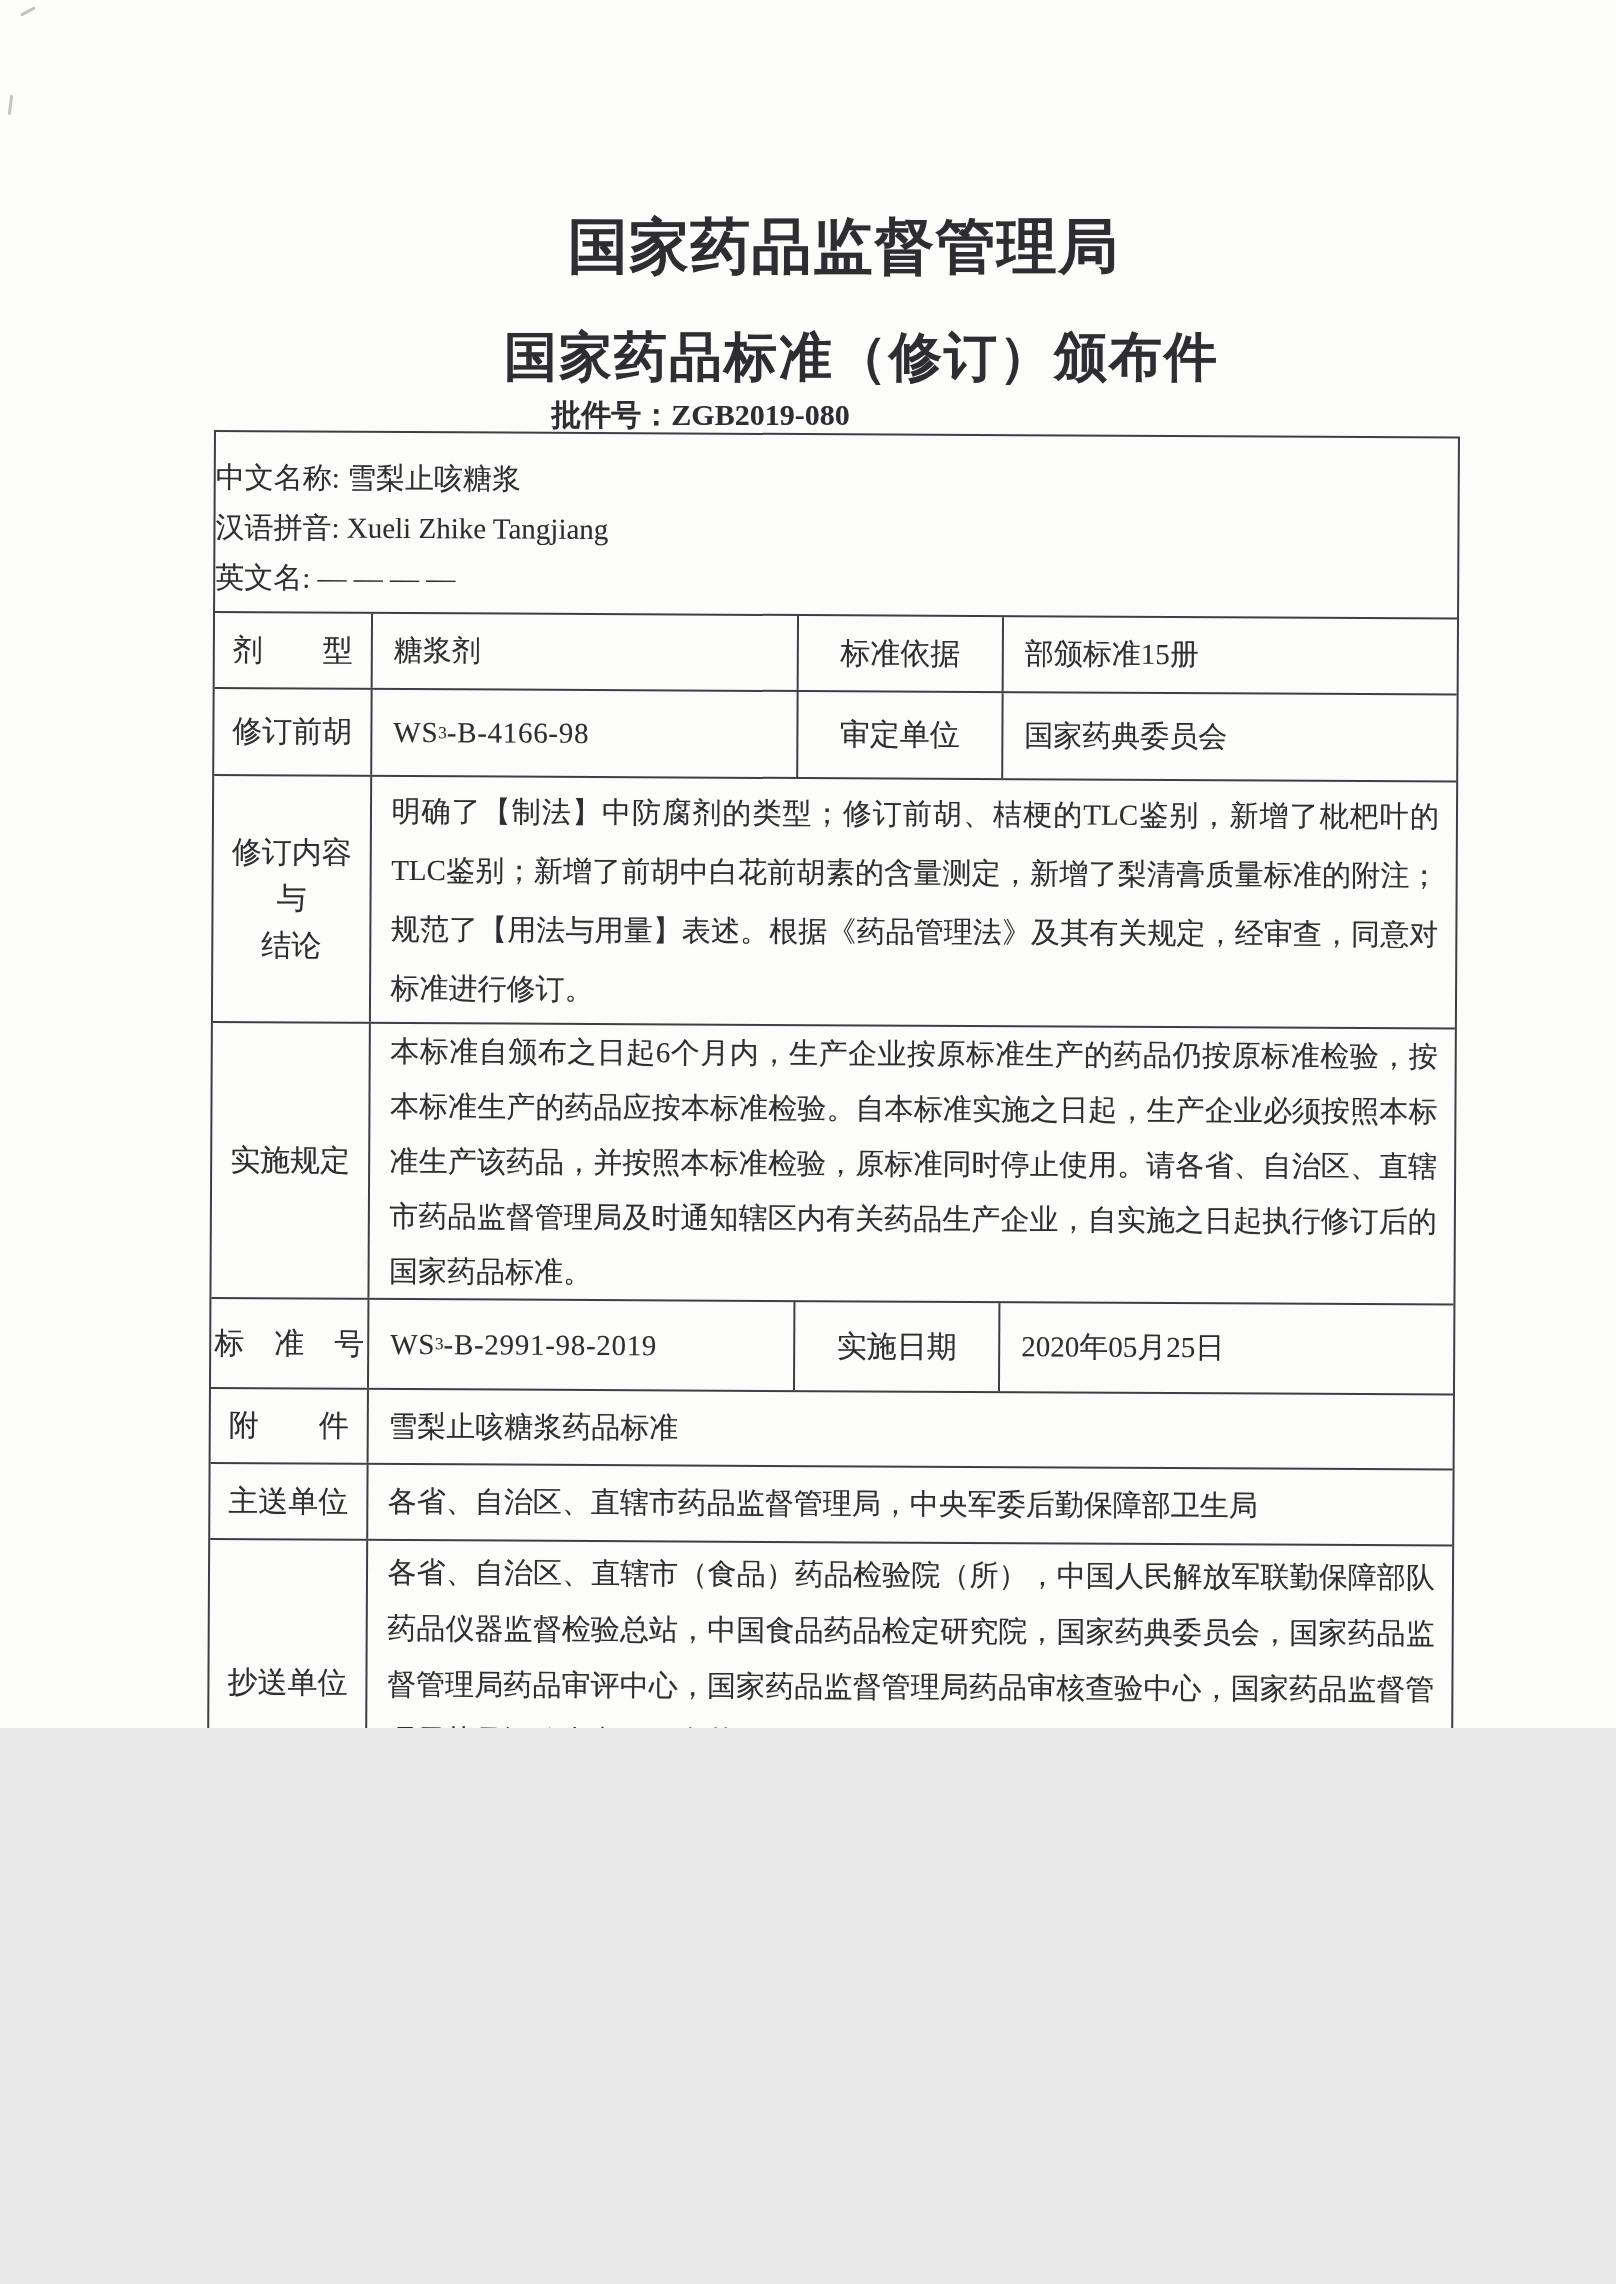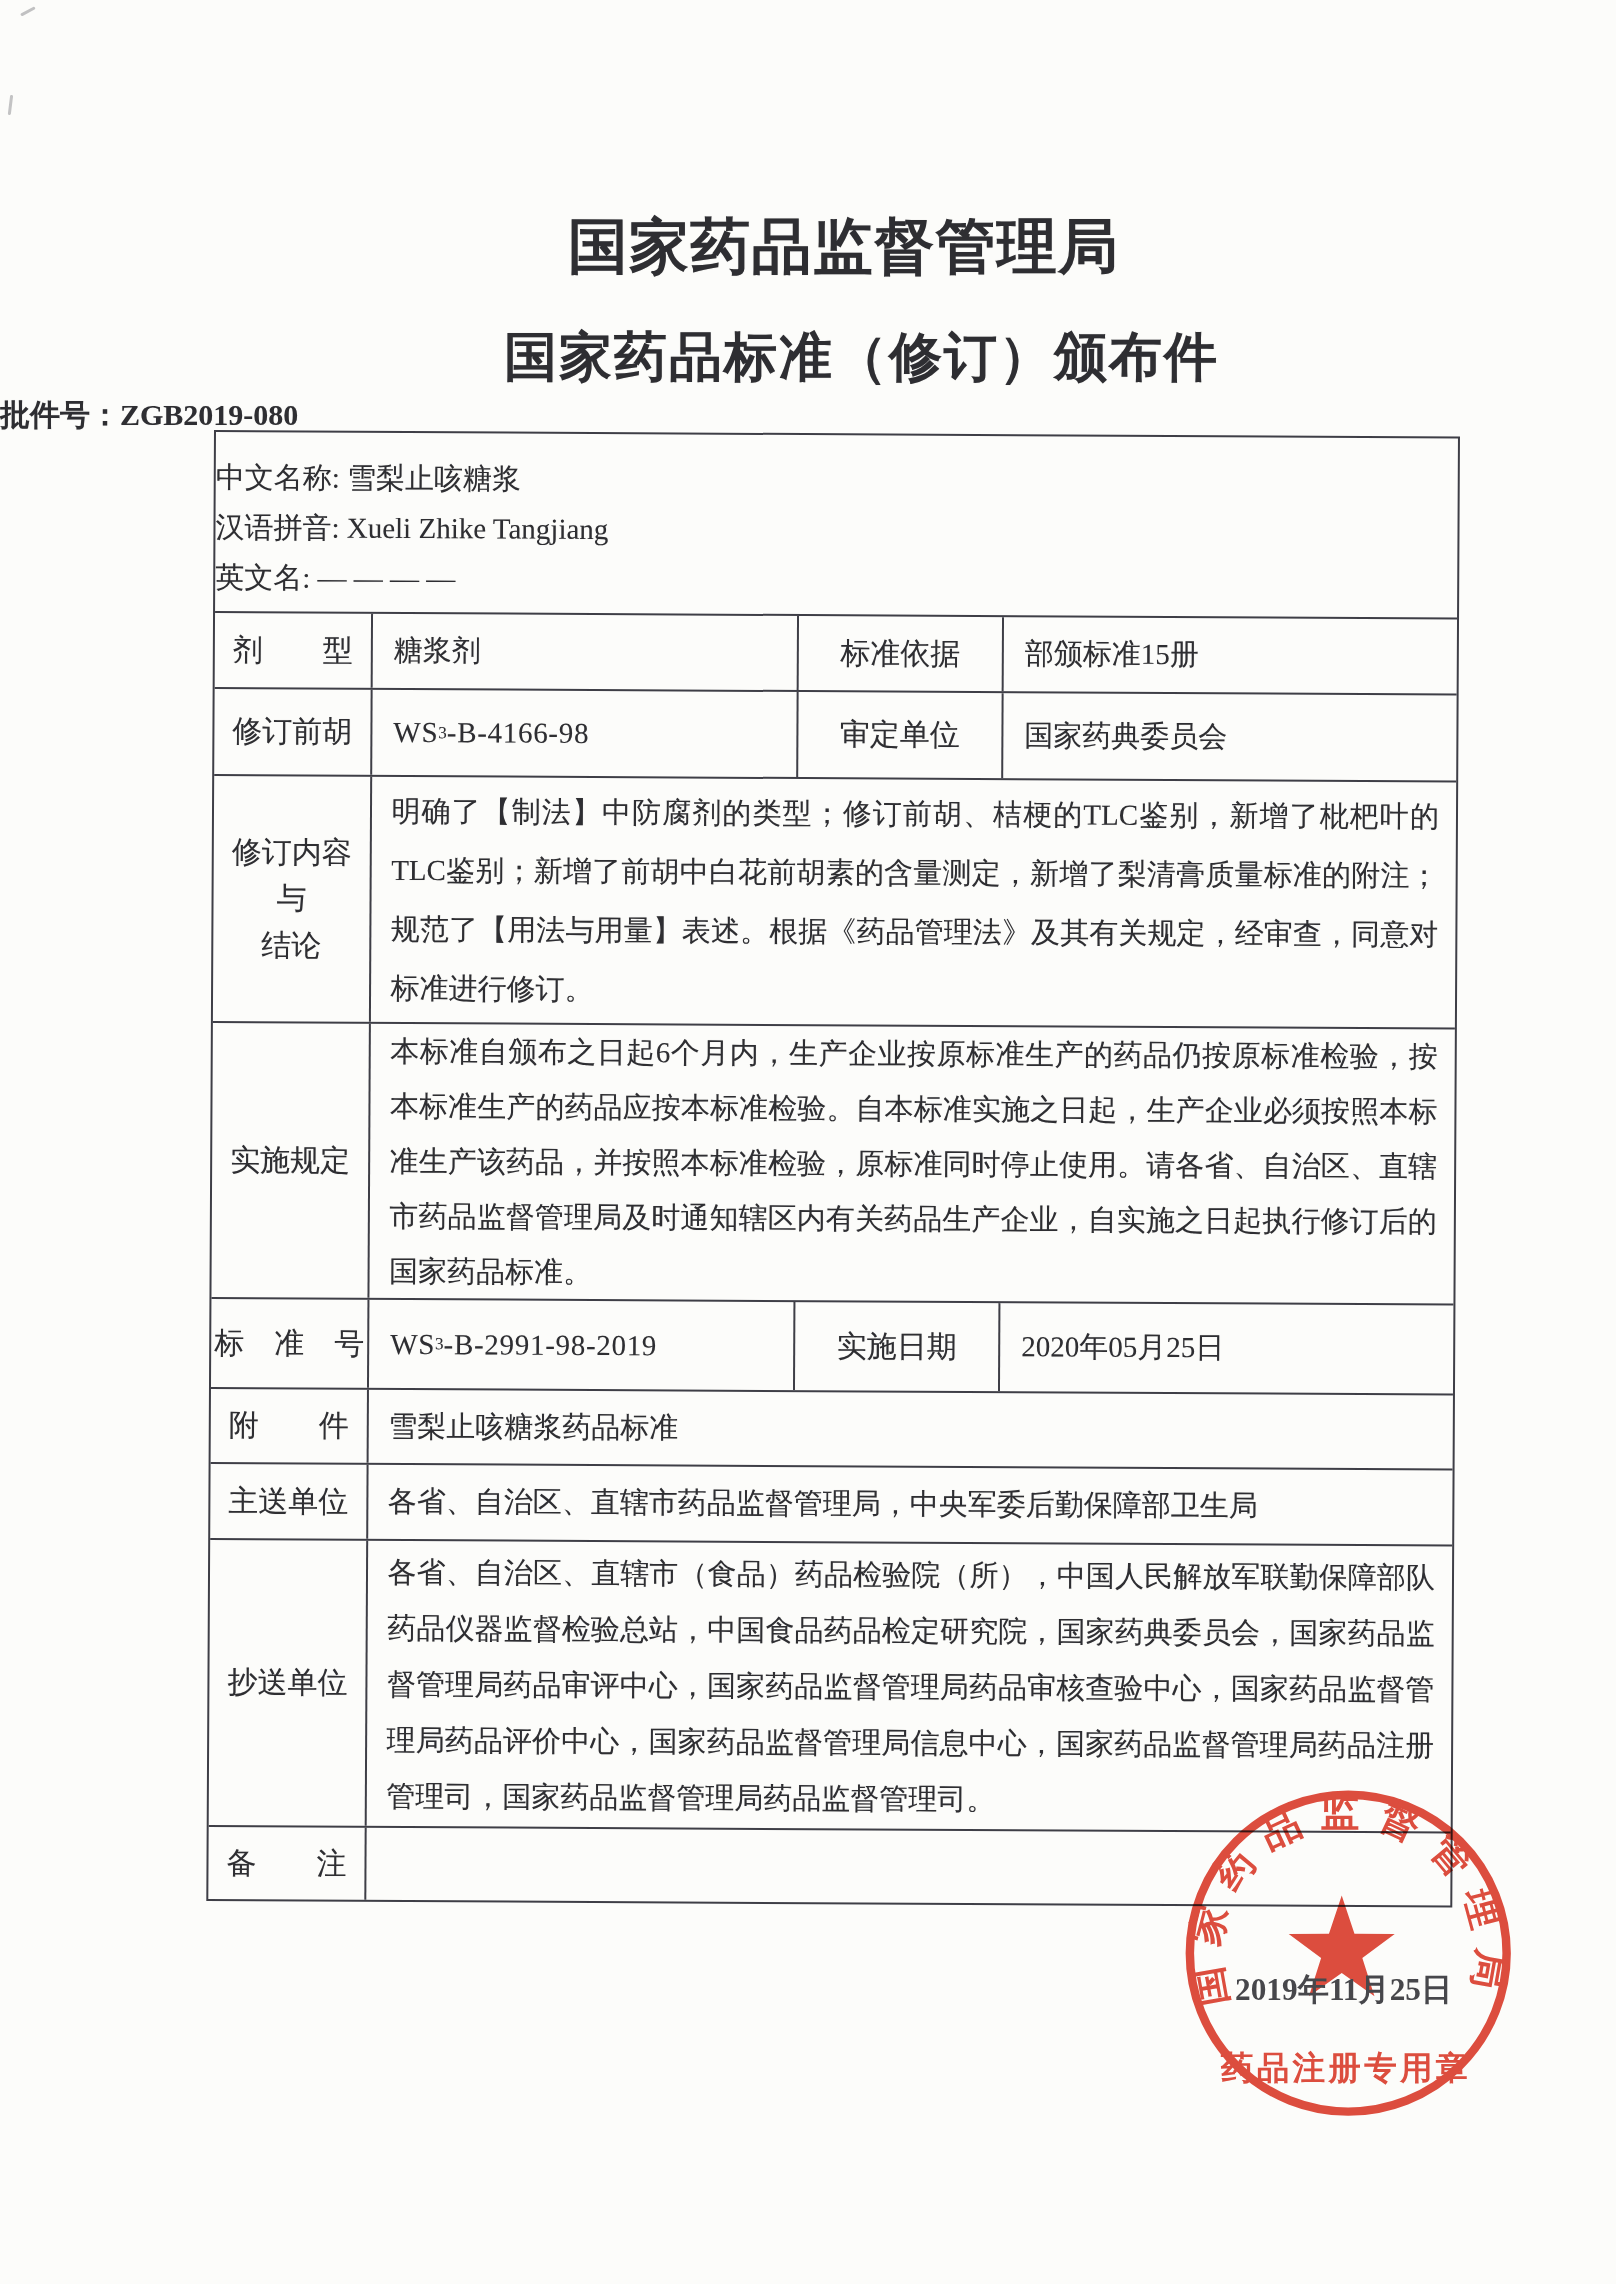--- a/index.html
+++ b/index.html
@@ -1,19 +1,19 @@
 <!DOCTYPE html>
 <html style="font-size:10.4px"><head>
 <meta charset="utf-8">
 <style>
   html,body{margin:0;padding:0;}
   body{background:#e9e9e9;}
   .page{
     position:relative;
-    width:1617px;height:2284px;
+    width:1617px;height:1728px;
     background:#fcfcfa;
     overflow:hidden;
     font-family:"Liberation Serif","DejaVu Serif",serif;
     color:#2e2e32;
   }
   
   .mark1{position:absolute;left:19.5px;top:10.4px;width:15.6px;height:3.3px;background:#8f8f93;opacity:.55;transform:rotate(-28deg);border-radius:1.3px;}
   .mark2{position:absolute;left:9px;top:95px;width:3.3px;height:19.5px;background:#8a8a8e;opacity:.5;transform:rotate(7deg);border-radius:1.3px;}
 
   .agency-title{
@@ -23,21 +23,21 @@
     text-shadow:0 0 0.7px rgba(40,40,40,.35);
   }
   .doc-title{
     position:absolute;top:322px;left:0;width:100%;
     text-align:center;font-size:53px;font-weight:bold;
     letter-spacing:2px;transform:translateX(53px);
     text-shadow:0 0 0.7px rgba(40,40,40,.35);
   }
   .approval-line{
     position:absolute;top:395px;left:0;width:1401px;
-    text-align:left;font-size:30px;font-weight:600;
+    text-align:center;font-size:30px;font-weight:600;
     text-shadow:0 0 0.7px rgba(40,40,40,.3);
   }
 
   .doc-table{
     position:absolute;left:214px;top:430px;
     width:1246px;height:1471px;
     border:2.6px solid #3e3e46;
     box-sizing:border-box;
     display:flex;flex-direction:column;
     transform:rotate(.3deg);transform-origin:0 0;

